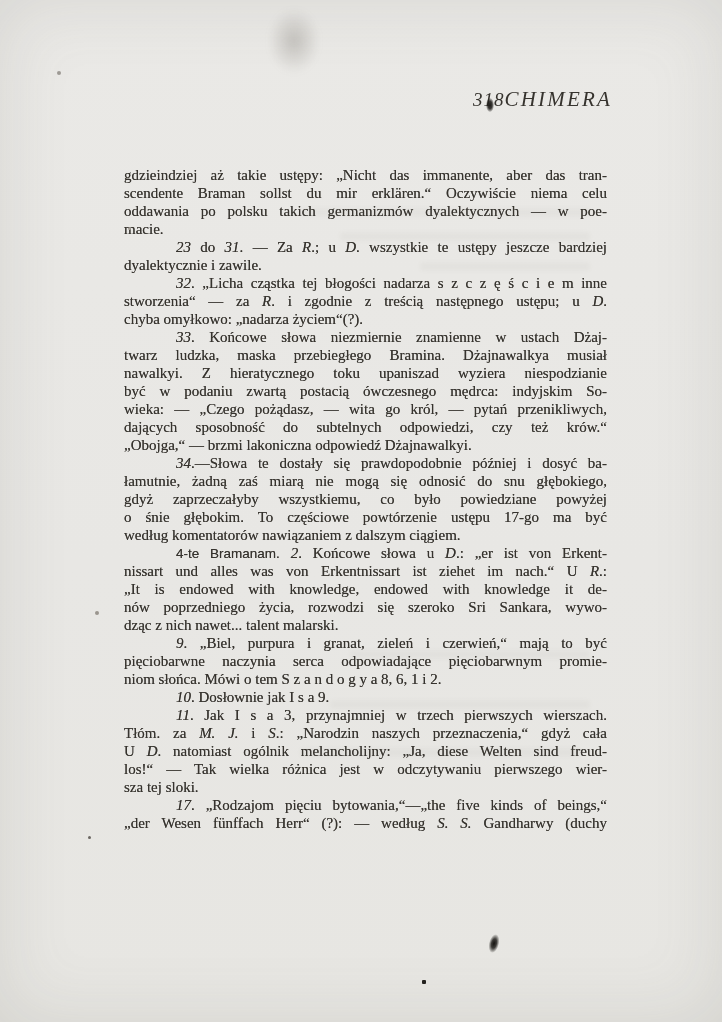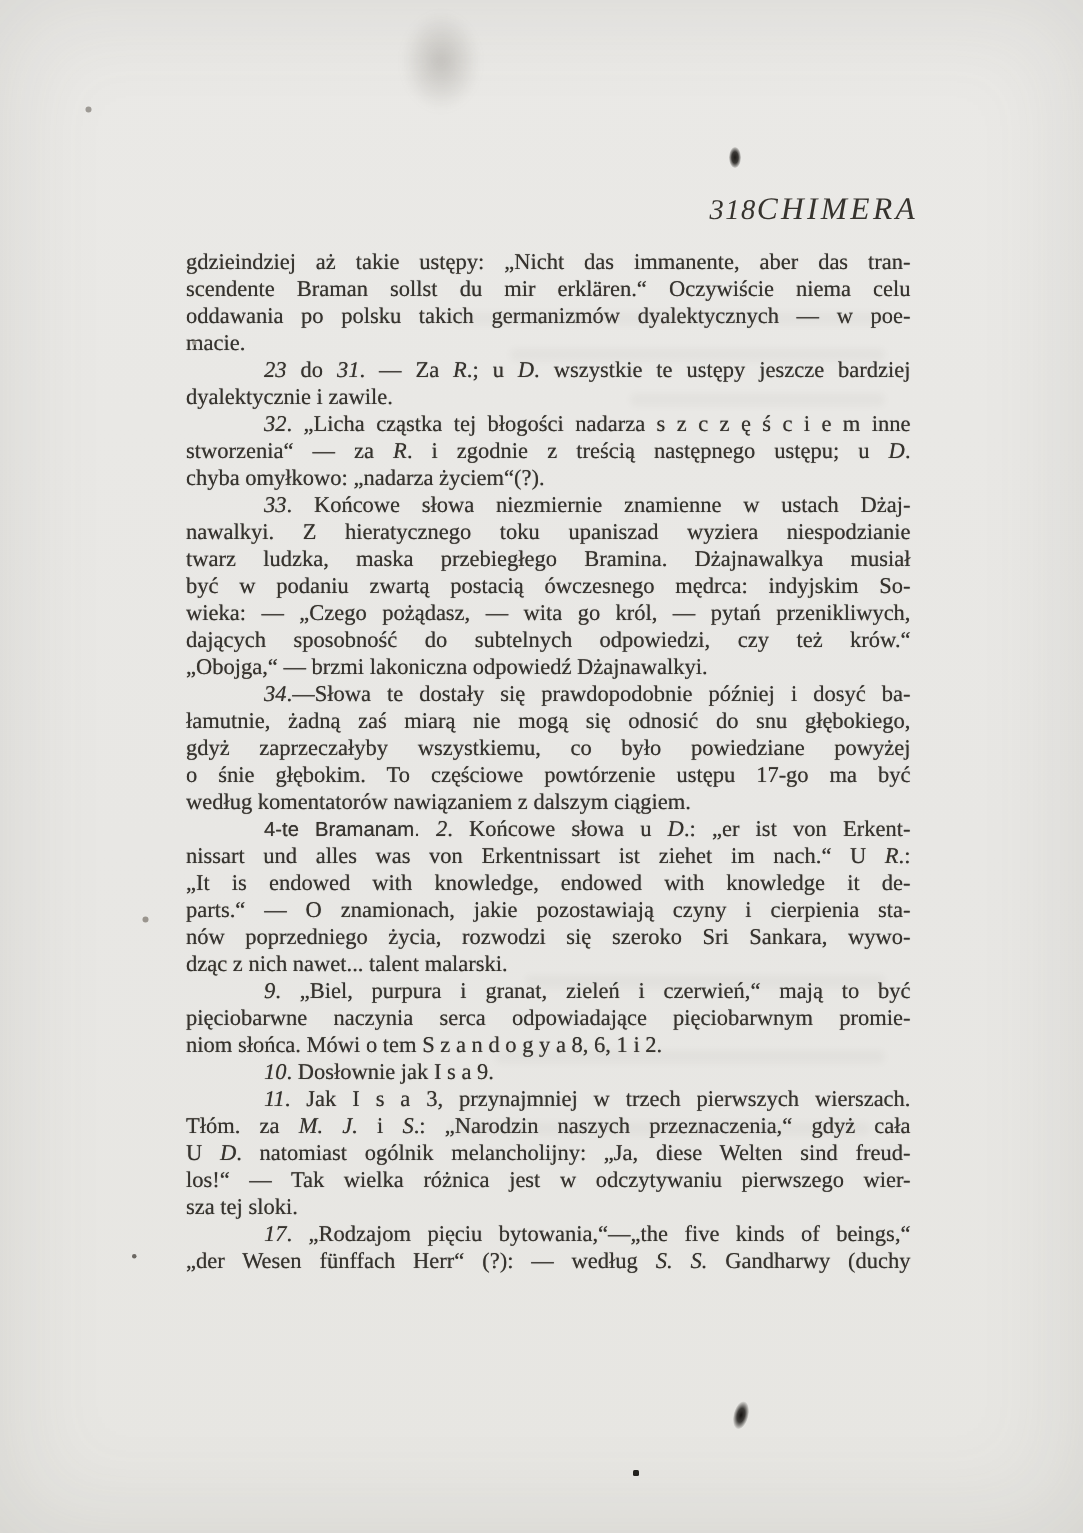--- a/index.html
+++ b/index.html
@@ -12,21 +12,21 @@
     box-shadow:inset 0 0 70px rgba(100,97,92,.14);
     font-family:"Liberation Serif", serif;
     color:#36332e;
   }
   .header{
     position:absolute;left:142px;right:110px;top:87px;
     display:flex;justify-content:flex-end;align-items:baseline;
     font-style:italic;
   }
   .pagenum{font-size:19px;letter-spacing:1px;}
-  .journal{font-size:21px;letter-spacing:2.2px;margin-top:40px;}
+  .journal{font-size:21px;letter-spacing:2.2px;}
   .body-text{
     position:absolute;left:124px;top:132px;width:483px;
     font-size:15px;line-height:18px;
     text-shadow:0 0 .5px rgba(54,51,46,.75);
     margin-top:34px;
   }
   .para{margin:0;}
   .line{
     height:18px;
     text-align:justify;
@@ -88,39 +88,38 @@
         <div class="line indent"><span class="it">23</span> do <span class="it">31</span>. — Za <span class="it">R</span>.; u <span class="it">D</span>. wszystkie te ustępy jeszcze bardziej</div>
         <div class="line lastline">dyalektycznie i zawile.</div>
       </div>
       <div class="para">
         <div class="line indent"><span class="it">32</span>. „Licha cząstka tej błogości nadarza s z c z ę ś c i e m inne</div>
         <div class="line">stworzenia“ — za <span class="it">R</span>. i zgodnie z treścią następnego ustępu; u <span class="it">D</span>.</div>
         <div class="line lastline">chyba omyłkowo: „nadarza życiem“(?).</div>
       </div>
       <div class="para">
         <div class="line indent"><span class="it">33</span>. Końcowe słowa niezmiernie znamienne w ustach Dżaj-</div>
+        <div class="line">twarz ludzka, maska przebiegłego Bramina. Dżajnawalkya musiał</div>
         <div class="line">nawalkyi. Z hieratycznego toku upaniszad wyziera niespodzianie</div>
-        <div class="line">twarz ludzka, maska przebiegłego Bramina. Dżajnawalkya musiał</div>
         <div class="line">być w podaniu zwartą postacią ówczesnego mędrca: indyjskim So-</div>
         <div class="line">wieka: — „Czego pożądasz, — wita go król, — pytań przenikliwych,</div>
         <div class="line">dających sposobność do subtelnych odpowiedzi, czy też krów.“</div>
         <div class="line lastline">„Obojga,“ — brzmi lakoniczna odpowiedź Dżajnawalkyi.</div>
       </div>
       <div class="para">
         <div class="line indent"><span class="it">34</span>.—Słowa te dostały się prawdopodobnie później i dosyć ba-</div>
         <div class="line">łamutnie, żadną zaś miarą nie mogą się odnosić do snu głębokiego,</div>
         <div class="line">gdyż zaprzeczałyby wszystkiemu, co było powiedziane powyżej</div>
         <div class="line">o śnie głębokim.  To częściowe powtórzenie ustępu 17-go ma być</div>
         <div class="line lastline">według komentatorów nawiązaniem z dalszym ciągiem.</div>
       </div>
       <div class="para">
         <div class="line indent"><span class="sf">4-te Bramanam.</span> <span class="it">2</span>.  Końcowe słowa u <span class="it">D</span>.: „er ist von Erkent-</div>
         <div class="line">nissart und alles was von Erkentnissart ist ziehet im nach.“  U <span class="it">R</span>.:</div>
         <div class="line">„It is endowed with knowledge, endowed with knowledge it de-</div>
-        <div class="line">parts.“ — O znamionach, jakie pozostawiają czyny i cierpienia sta-</div>
         <div class="line">nów poprzedniego życia, rozwodzi się szeroko Sri Sankara, wywo-</div>
         <div class="line lastline">dząc z nich nawet... talent malarski.</div>
       </div>
       <div class="para">
         <div class="line indent"><span class="it">9</span>. „Biel, purpura i granat, zieleń i czerwień,“ mają to być</div>
         <div class="line">pięciobarwne naczynia serca odpowiadające pięciobarwnym promie-</div>
         <div class="line lastline">niom słońca.  Mówi o tem S z a n d o g y a 8, 6, 1 i 2.</div>
       </div>
       <div class="para">
         <div class="line indent lastline"><span class="it">10</span>. Dosłownie jak I s a 9.</div>

